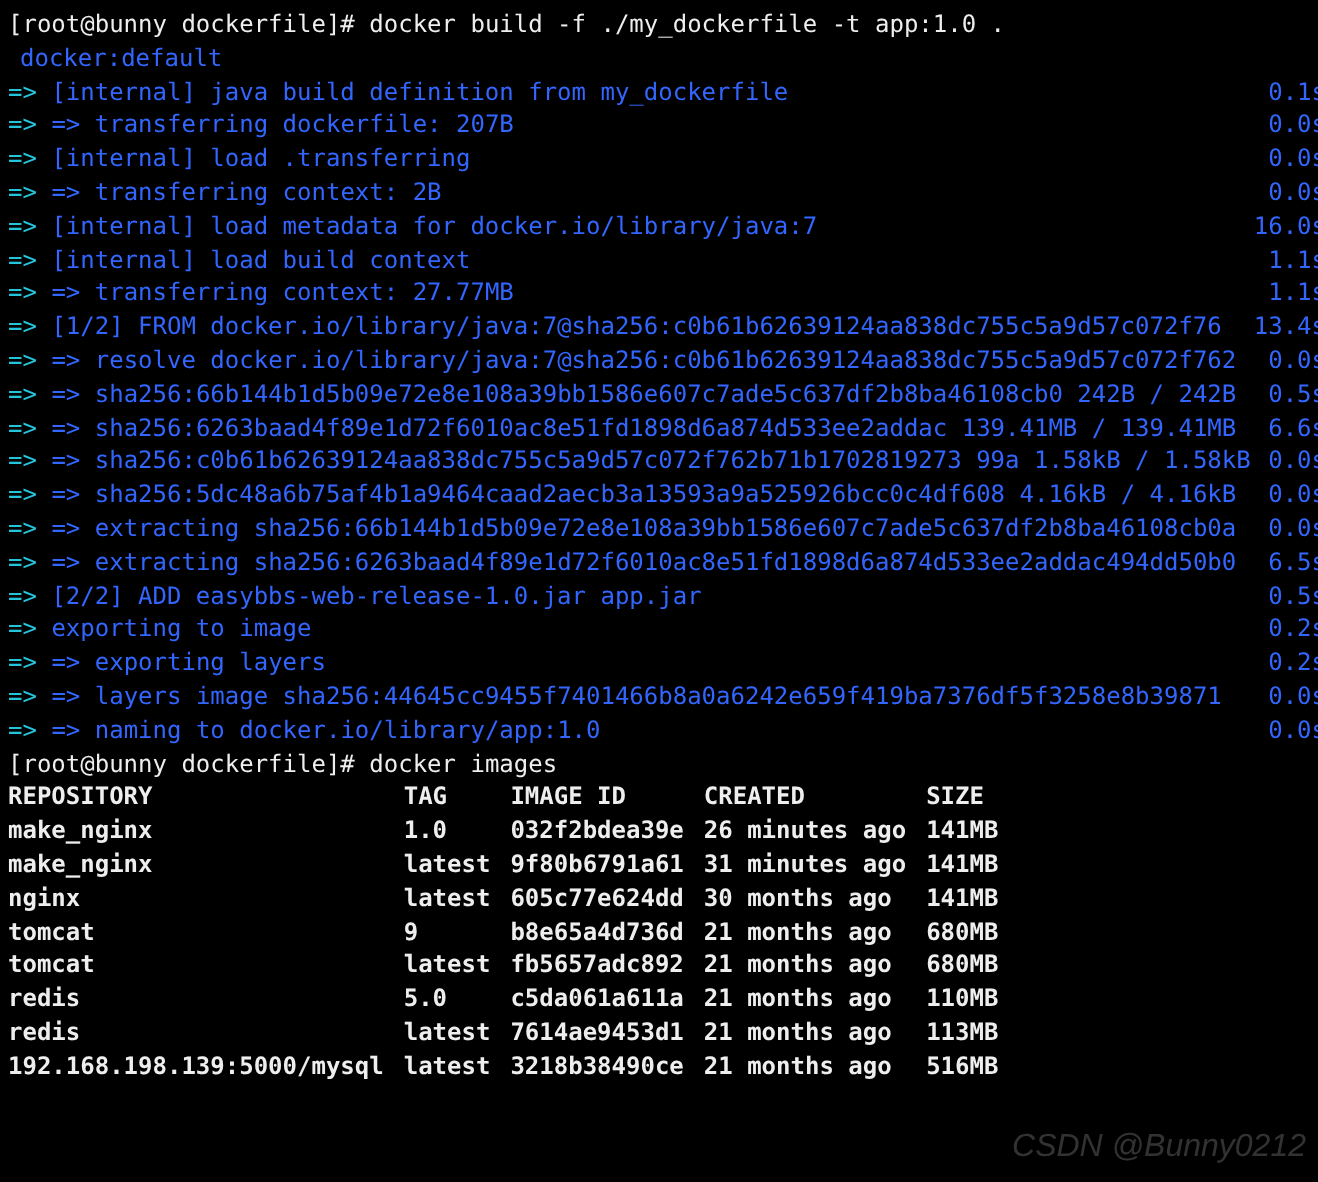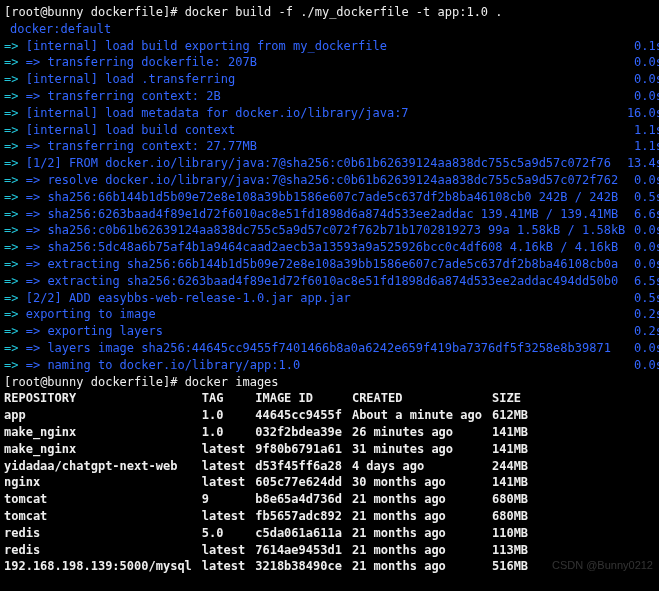--- a/index.html
+++ b/index.html
@@ -21,37 +21,38 @@
   .brack { color: #eee; }
   .line { display: flex; }
   .left { flex: 1; overflow: hidden; }
   .right { text-align: right; padding-left: 6px; }
   table { border-collapse: collapse; font-weight: bold; }
   td { padding: 0 10px 0 0; color: #eee; white-space: nowrap; }
   td:last-child { padding-right: 0; }
   .watermark {
     position: absolute;
     right: 6px;
-    bottom: 18px;
+    bottom: 6px;
     color: rgba(200,200,200,0.25);
-    font-size: 11px;
+    font-size: 16px;
     font-family: sans-serif;
     pointer-events: none;
+    font-style: italic;
   }
 </style>
 </head>
 <body>
 
 <div id="container">
     <div class="prompt"><span class="brack">[</span><span>root@bunny dockerfile</span><span class="brack">]# </span><span>docker build -f ./my_dockerfile -t app:1.0 .</span></div>
     <div class="line">
       <div class="right blue">docker:default</div>
     </div>
     <div class="line">
-      <div class="left"><span> <span class="cyan">=&gt;</span> </span><span class="blue">[internal] load build exporting from my_dockerfile</span></div>
+      <div class="left"><span> <span class="cyan">=&gt;</span> </span><span class="blue">[internal] java build definition from my_dockerfile</span></div>
       <div class="right blue">0.1s</div>
     </div>
     <div class="line">
       <div class="left"><span> <span class="cyan">=&gt;</span> <span class="blue">=&gt;</span> </span><span class="blue">transferring dockerfile: 207B</span></div>
       <div class="right blue">0.0s</div>
     </div>
     <div class="line">
       <div class="left"><span> <span class="cyan">=&gt;</span> </span><span class="blue">[internal] load .transferring</span></div>
       <div class="right blue">0.0s</div>
     </div>
@@ -127,46 +128,32 @@
     <table>
       <tbody>
         <tr>
           <td>REPOSITORY</td>
           <td>TAG</td>
           <td>IMAGE ID</td>
           <td>CREATED</td>
           <td>SIZE</td>
         </tr>
         <tr>
-          <td>app</td>
-          <td>1.0</td>
-          <td>44645cc9455f</td>
-          <td>About a minute ago</td>
-          <td>612MB</td>
-        </tr>
-        <tr>
           <td>make_nginx</td>
           <td>1.0</td>
           <td>032f2bdea39e</td>
           <td>26 minutes ago</td>
           <td>141MB</td>
         </tr>
         <tr>
           <td>make_nginx</td>
           <td>latest</td>
           <td>9f80b6791a61</td>
           <td>31 minutes ago</td>
           <td>141MB</td>
-        </tr>
-        <tr>
-          <td>yidadaa/chatgpt-next-web</td>
-          <td>latest</td>
-          <td>d53f45ff6a28</td>
-          <td>4 days ago</td>
-          <td>244MB</td>
         </tr>
         <tr>
           <td>nginx</td>
           <td>latest</td>
           <td>605c77e624dd</td>
           <td>30 months ago</td>
           <td>141MB</td>
         </tr>
         <tr>
           <td>tomcat</td>

